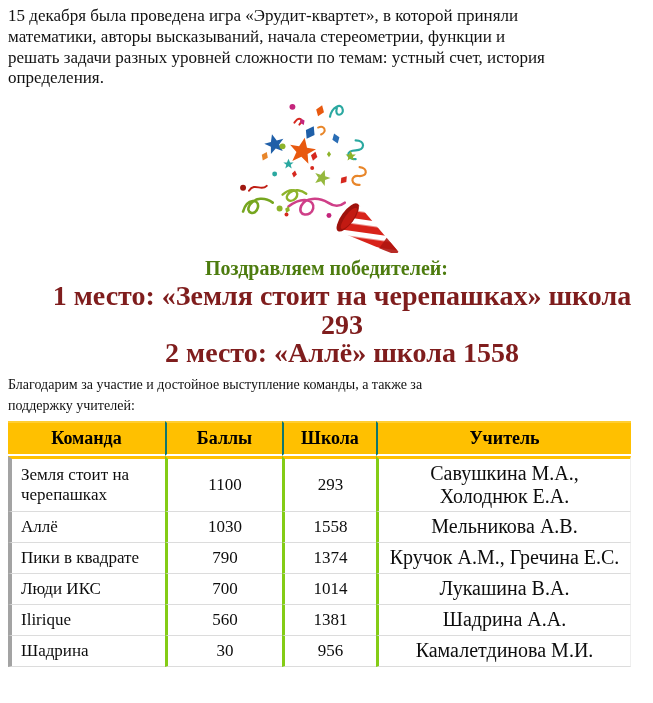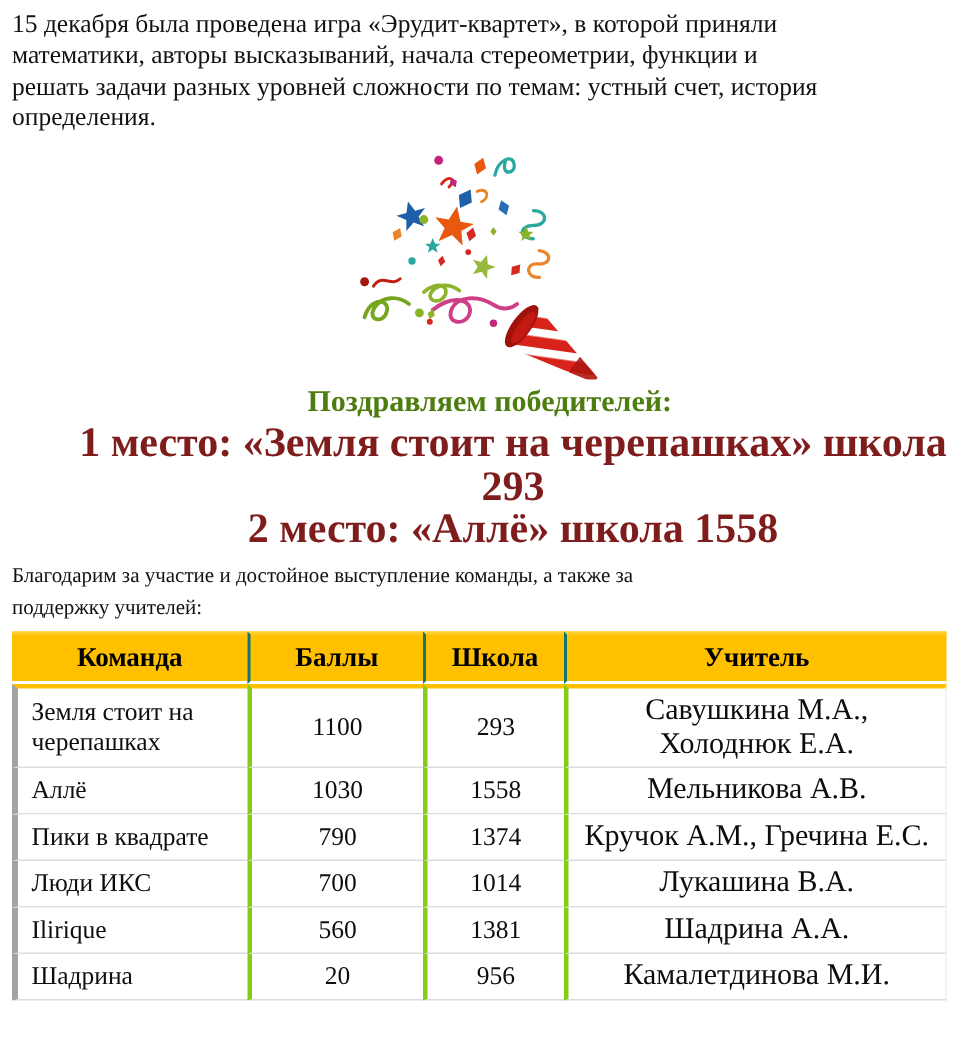--- a/index.html
+++ b/index.html
@@ -225,18 +225,18 @@
       <td class="teacher">Лукашина В.А.</td>
     </tr>
     <tr>
       <td>Ilirique</td>
       <td>560</td>
       <td>1381</td>
       <td class="teacher">Шадрина А.А.</td>
     </tr>
     <tr>
       <td>Шадрина</td>
-      <td>20</td>
+      <td>30</td>
       <td>956</td>
       <td class="teacher">Камалетдинова М.И.</td>
     </tr>
   </tbody>
 </table>
 
 </body></html>

